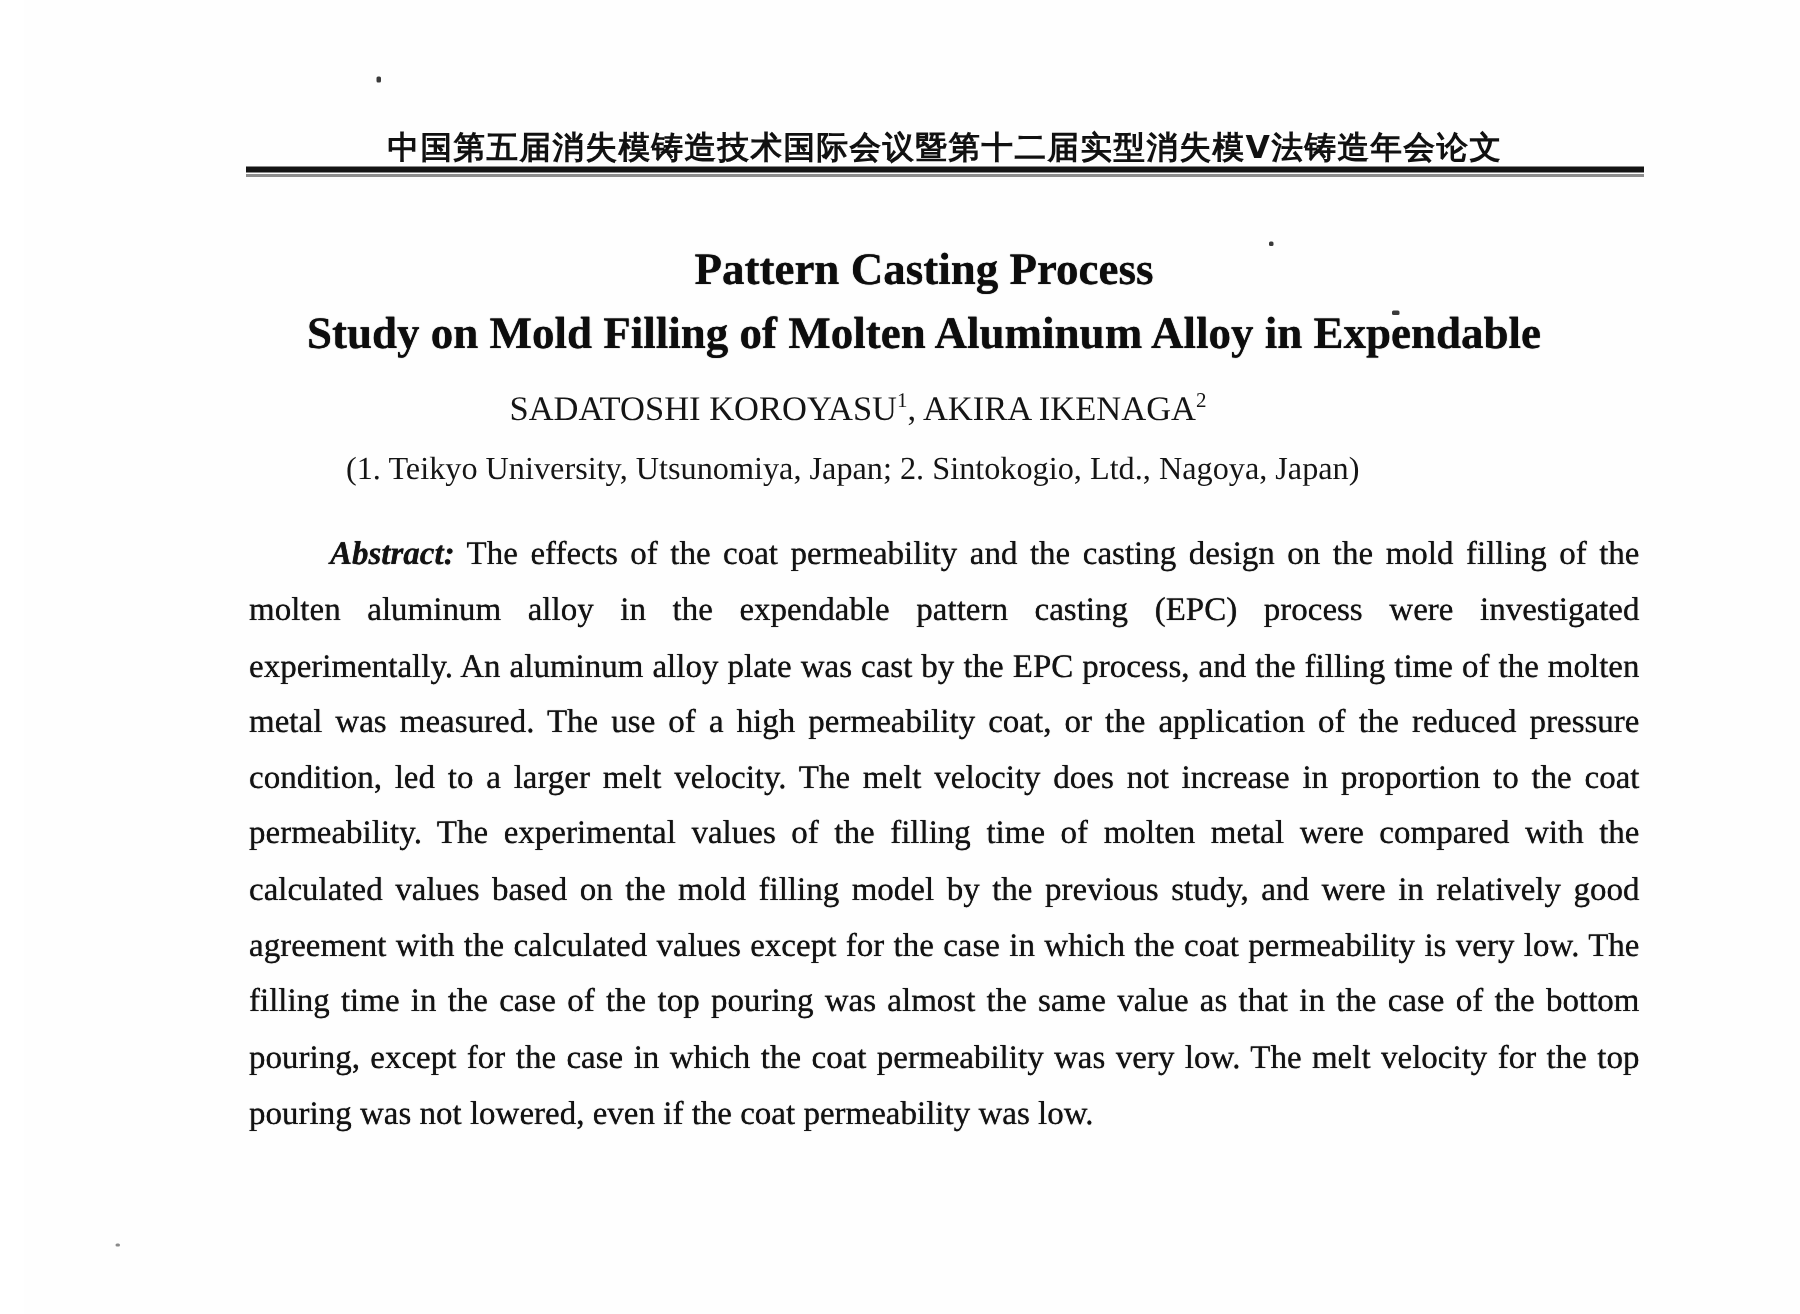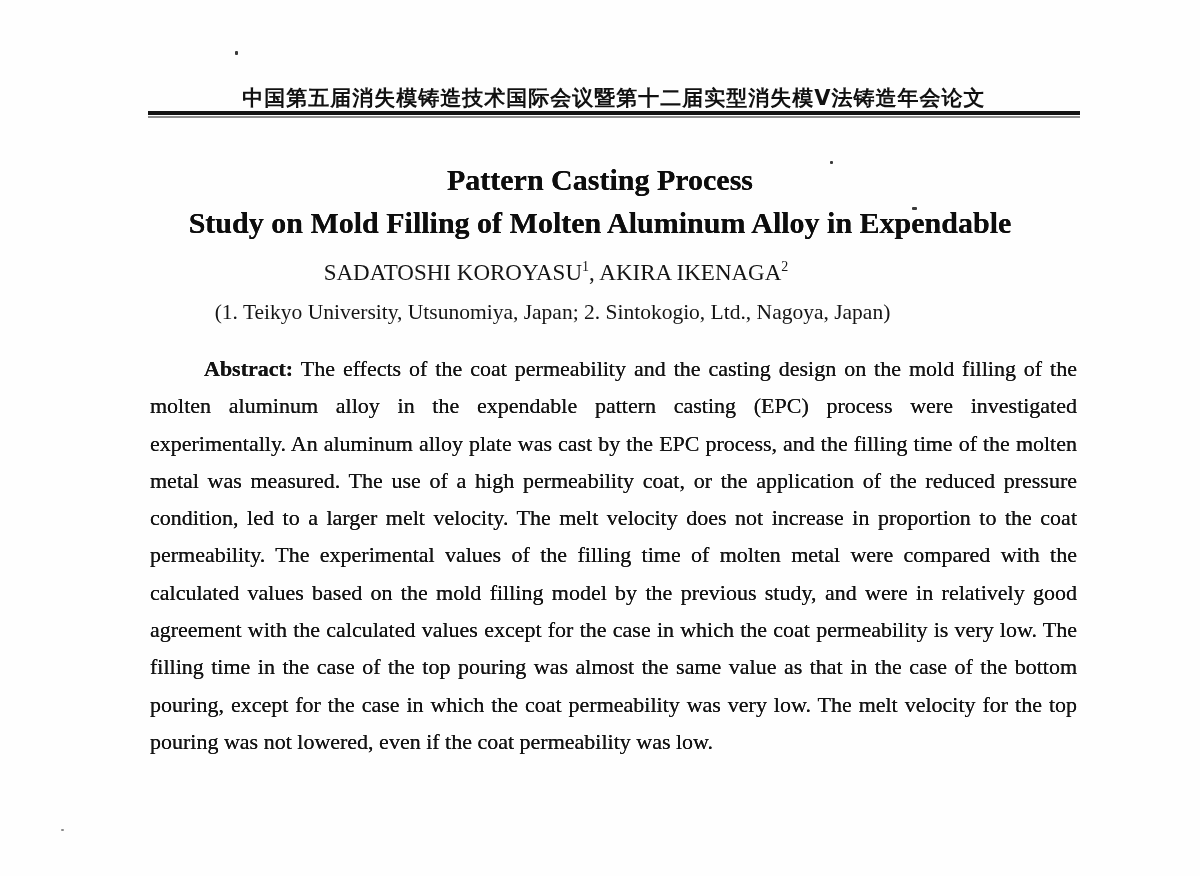--- a/index.html
+++ b/index.html
@@ -12,20 +12,21 @@
     height: 876px;
     position: relative;
     overflow: hidden;
     font-family: "Liberation Serif", serif;
     color: #161616;
   }
   .page {
     position: absolute;
     inset: 0;
     background: #fefefe;
+    margin-left: 16px;
   }
   
   .conf-header {
     position: absolute;
     left: 148px;
     top: 84px;
     width: 932px;
     text-align: center;
     font-family: "DejaVu Sans", sans-serif;
     font-weight: bold;
@@ -97,20 +98,21 @@
     text-align: justify;
     color: #131313;
     text-shadow: 0 0 0.5px #131313;
   }
   .body-block p {
     margin: 0;
     text-indent: 54px;
   }
   .bold-label {
     font-weight: bold;
+    font-style: italic;
   }
   
   .speck {
     position: absolute;
     background: #3a3a3a;
     border-radius: 1px;
   }
   .speck.s1 { left: 235px; top: 51px;  width: 3px; height: 4px; }
   .speck.s2 { left: 830px; top: 161px; width: 3px; height: 3px; }
   .speck.s3 { left: 912px; top: 207px; width: 5px; height: 3px; }

